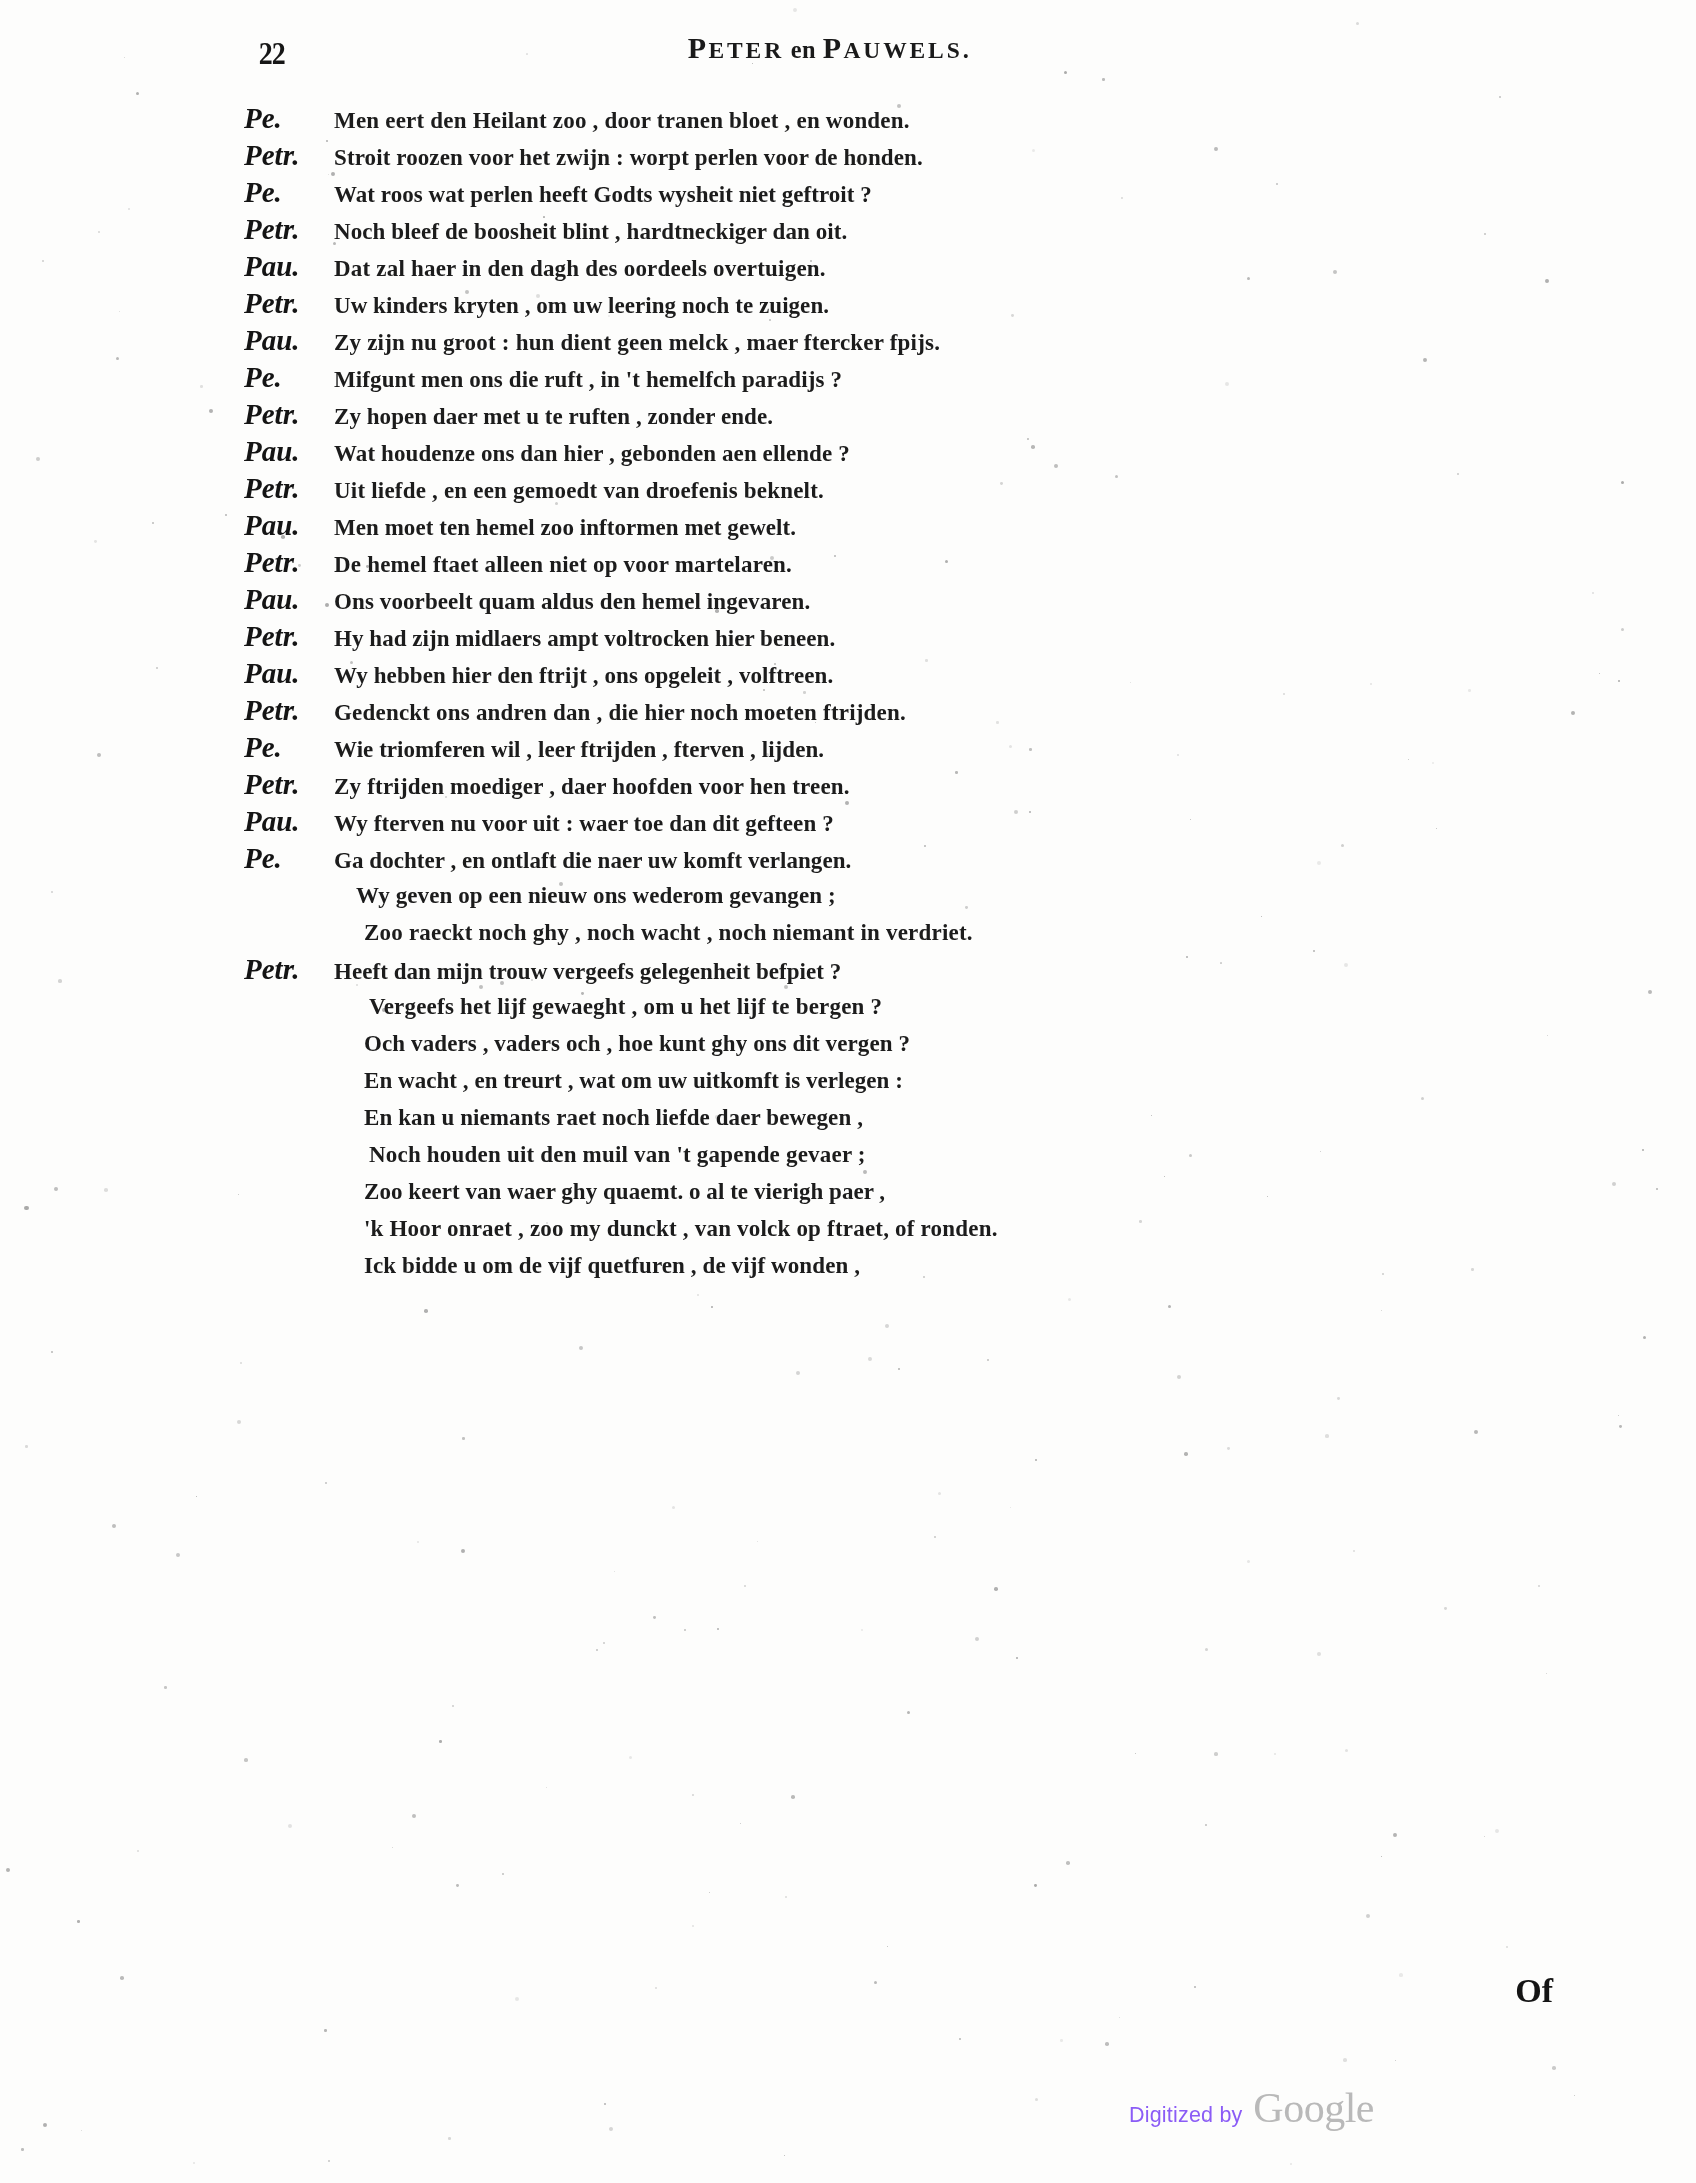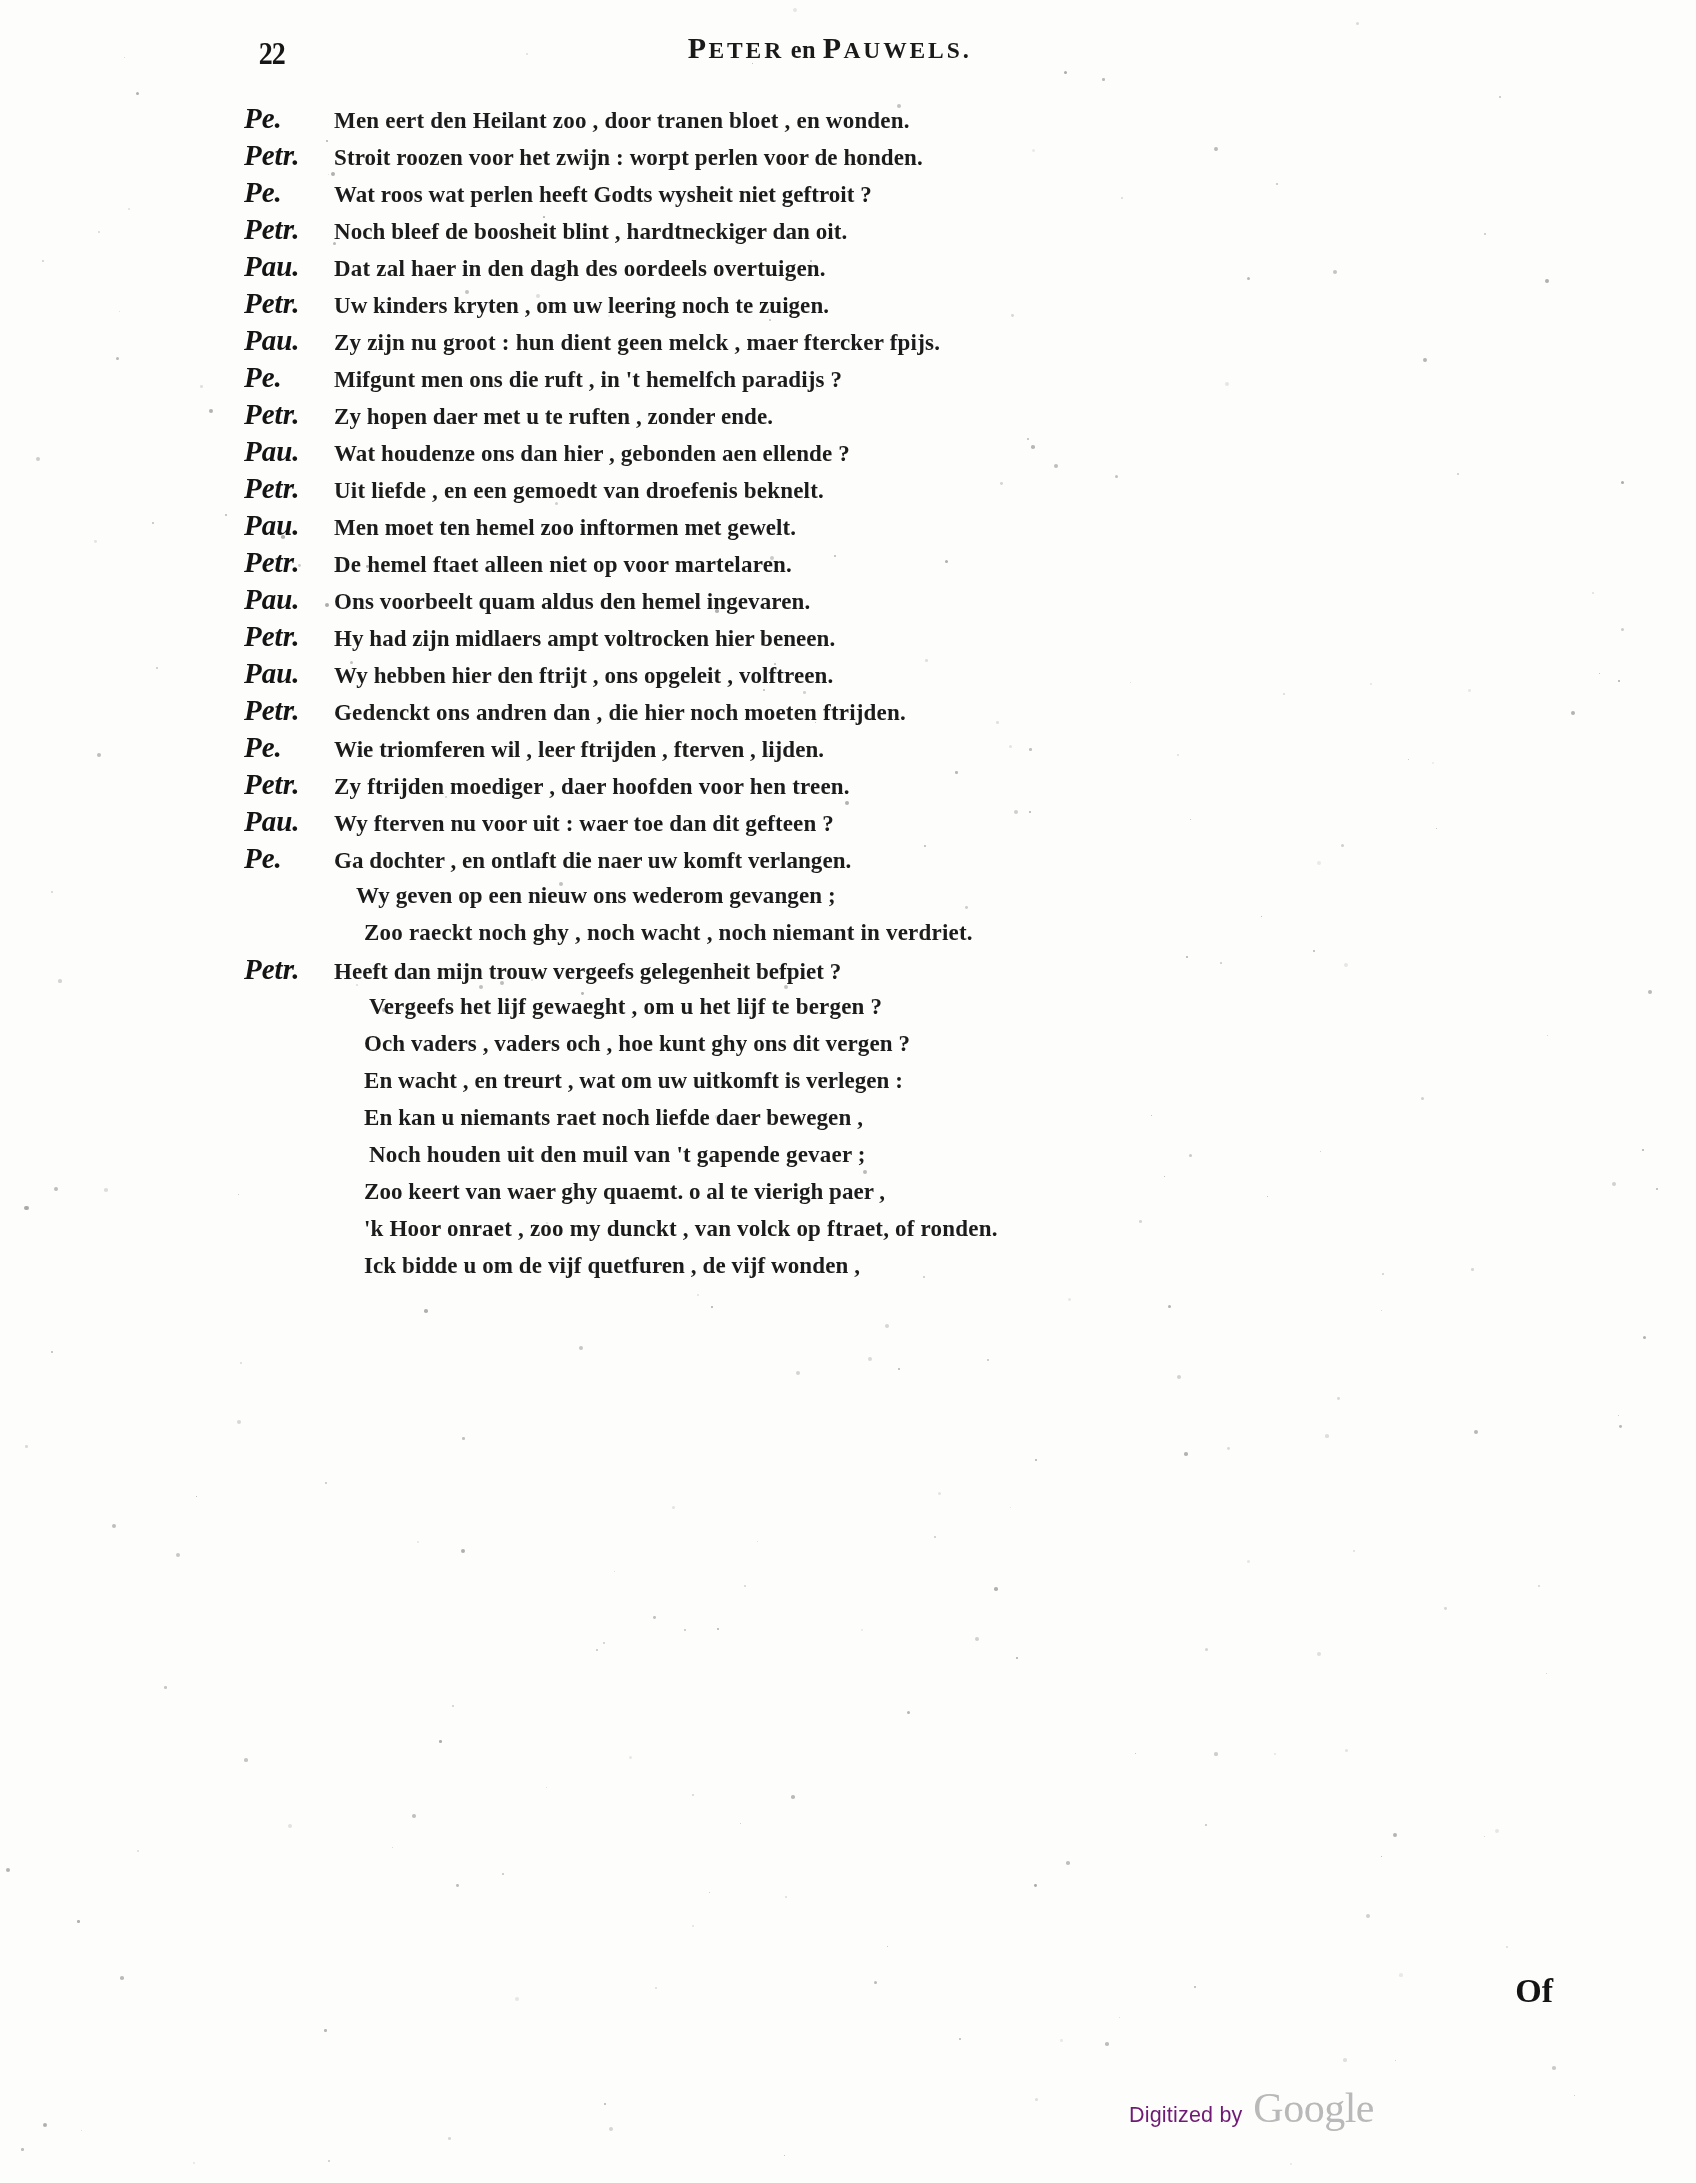--- a/index.html
+++ b/index.html
@@ -143,21 +143,21 @@
     display: flex;
     align-items: baseline;
     color: #b6b6b6;
     user-select: none;
   }
   .watermark .dig {
     font-family: "Liberation Sans", sans-serif;
     font-size: 21.5px;
     letter-spacing: 0.2px;
     margin-right: 10.8px;
-    color: #701a75;
+    color: #8b5cf6;
   }
   .watermark .goog {
     font-family: "Liberation Serif", serif;
     font-size: 42px;
     color: #b9b9b9;
     letter-spacing: -0.5px;
   }
 </style>
 </head>
 <body>

